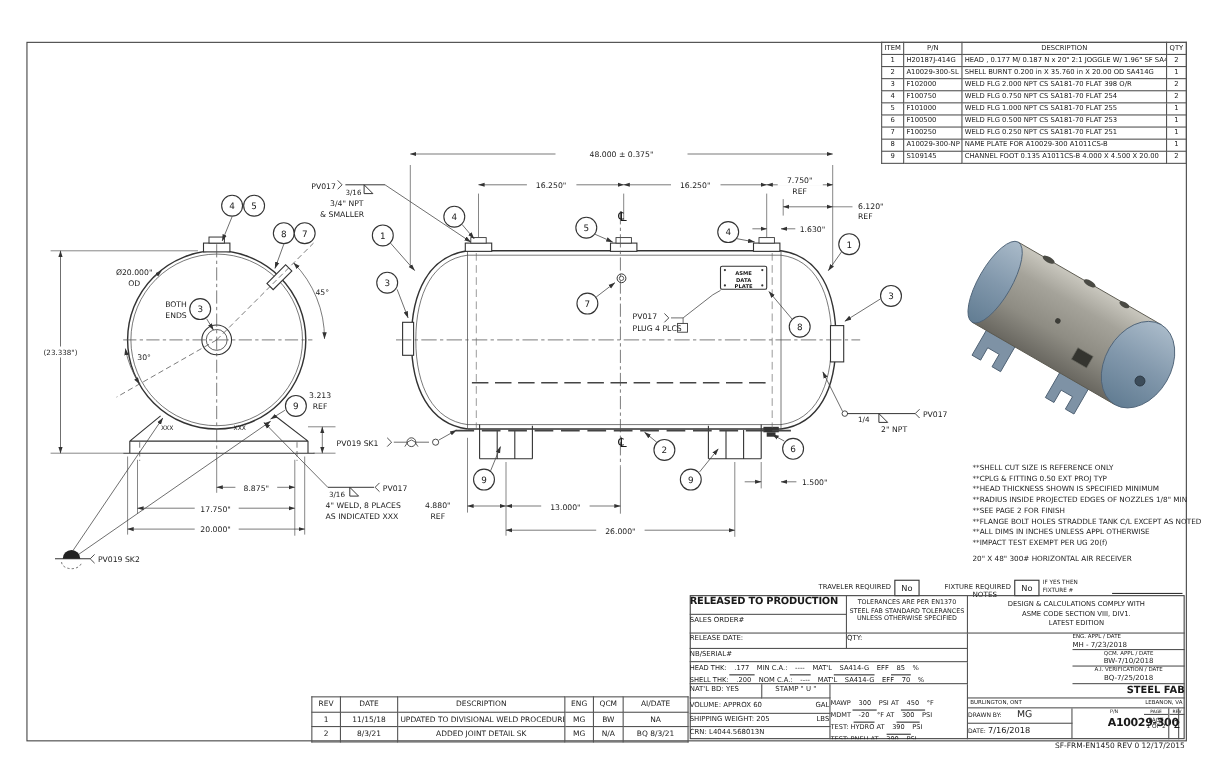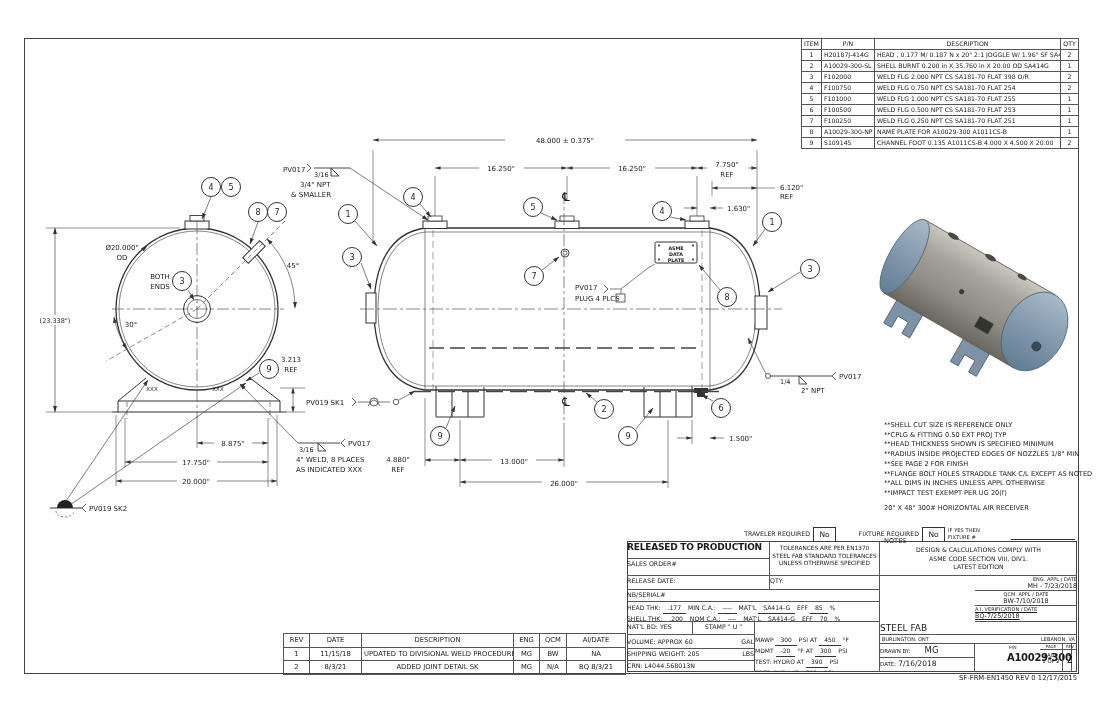--- a/index.html
+++ b/index.html
@@ -603,33 +603,33 @@
         <span class="u">390</span>
         <span>PSI</span>
       </div>
     </div>
 
     <div class="tb-cell nb" style="left:253px;top:14px;width:197px;height:35px;font-size:6.2px;text-align:center;line-height:8.6px;padding-top:5px;">
       <div>DESIGN &amp; CALCULATIONS COMPLY WITH</div>
       <div>ASME CODE SECTION VIII, DIV1.</div>
       <div>LATEST EDITION</div>
     </div>
-    <div class="tb-cell nb" style="left:348px;top:49px;width:102px;height:15px;text-align:right;padding:0;">
+    <div class="tb-cell nb" style="left:348px;top:49px;width:102px;height:15px;text-align:left;padding:0;">
       <div class="sm">ENG. APPL / DATE</div>
       <div style="font-size:6.4px;">MH - 7/23/2018</div>
     </div>
     <div class="tb-cell nb" style="left:348px;top:64px;width:102px;height:15px;text-align:center;padding:0;">
       <div class="sm">QCM. APPL / DATE</div>
       <div style="font-size:6.4px;">BW-7/10/2018</div>
     </div>
-    <div class="tb-cell nb" style="left:348px;top:79px;width:102px;height:16px;padding:0;text-decoration:underline;">
+    <div class="tb-cell nb" style="left:348px;top:79px;width:102px;height:16px;text-align:center;padding:0;">
       <div class="sm">A.I. VERIFICATION / DATE</div>
       <div style="font-size:6.4px;">BQ-7/25/2018</div>
     </div>
-    <div class="tb-cell nb" style="left:253px;top:95px;width:197px;height:13px;text-align:left;font-size:9px;font-weight:400;">STEEL FAB</div>
+    <div class="tb-cell nb" style="left:253px;top:95px;width:197px;height:13px;text-align:right;font-size:9px;font-weight:700;">STEEL FAB</div>
     <div class="tb-cell nb" style="left:253px;top:108px;width:197px;height:9px;font-size:5px;padding:1px 2px;">
       <span>BURLINGTON, ONT</span>
       <span class="fl-r">LEBANON, VA</span>
     </div>
     <div class="tb-cell" style="left:253px;top:117px;width:95px;height:14px;">
       <span class="sm" style="font-size:5.5px;">DRAWN BY:</span>
       <span style="font-size:8.5px;margin-left:12px;">MG</span>
     </div>
     <div class="tb-cell nbb" style="left:253px;top:131px;width:95px;height:14px;">
       <span class="sm" style="font-size:5.5px;">DATE:</span>

